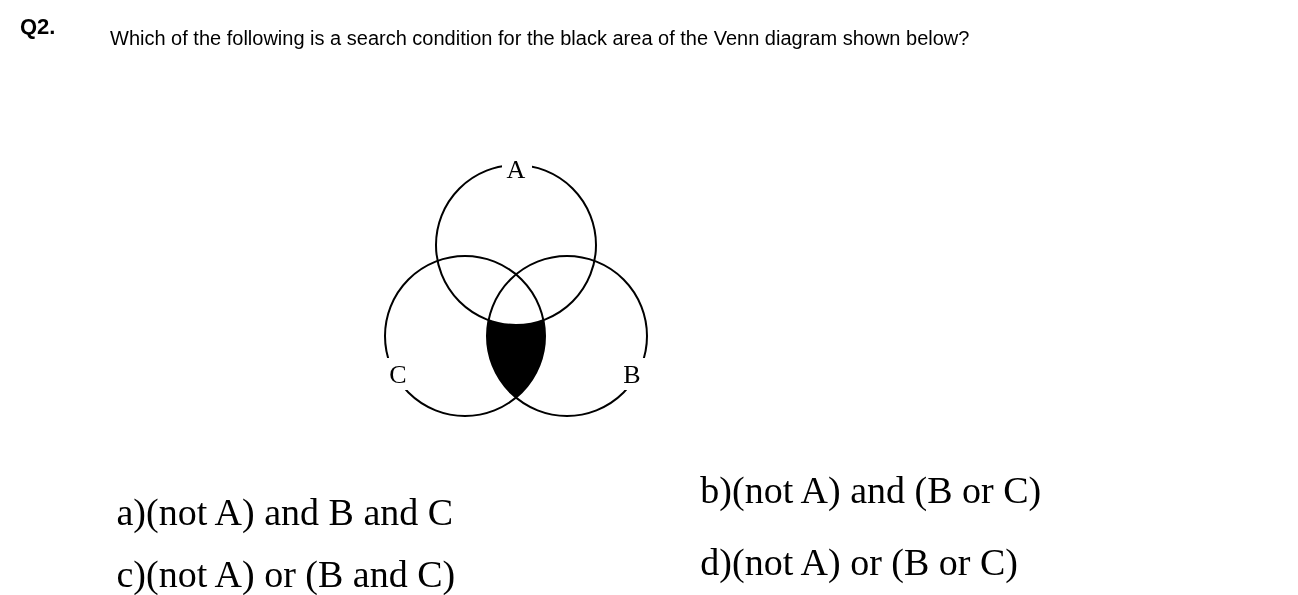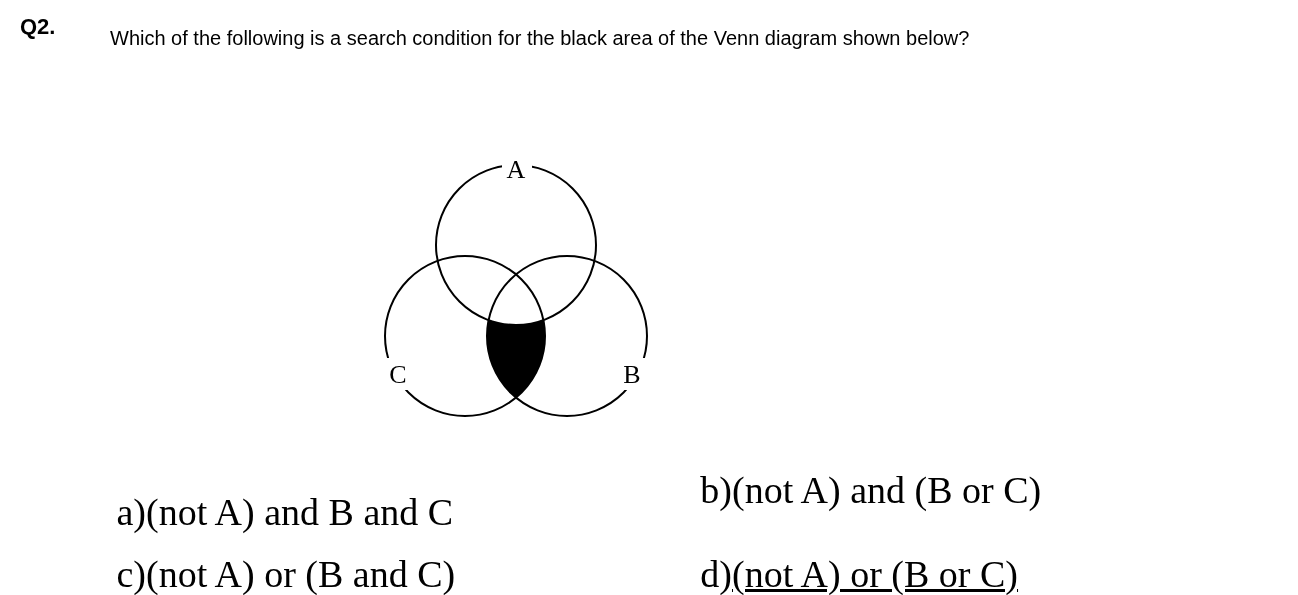--- a/index.html
+++ b/index.html
@@ -49,15 +49,15 @@
 
 <div class="opt" style="left:90px; top:490px;">
   <span class="lbl">a)</span><span>(not A) and B and C</span>
 </div>
 <div class="opt" style="left:676px; top:468px;">
   <span class="lbl">b)</span><span>(not A) and (B or C)</span>
 </div>
 <div class="opt" style="left:90px; top:552px;">
   <span class="lbl">c)</span><span>(not A) or (B and C)</span>
 </div>
-<div class="opt" style="left:676px; top:552px;text-decoration:underline;">
+<div class="opt" style="left:676px; top:540px;">
   <span class="lbl">d)</span><span>(not A) or (B or C)</span>
 </div>
 
 </body></html>

